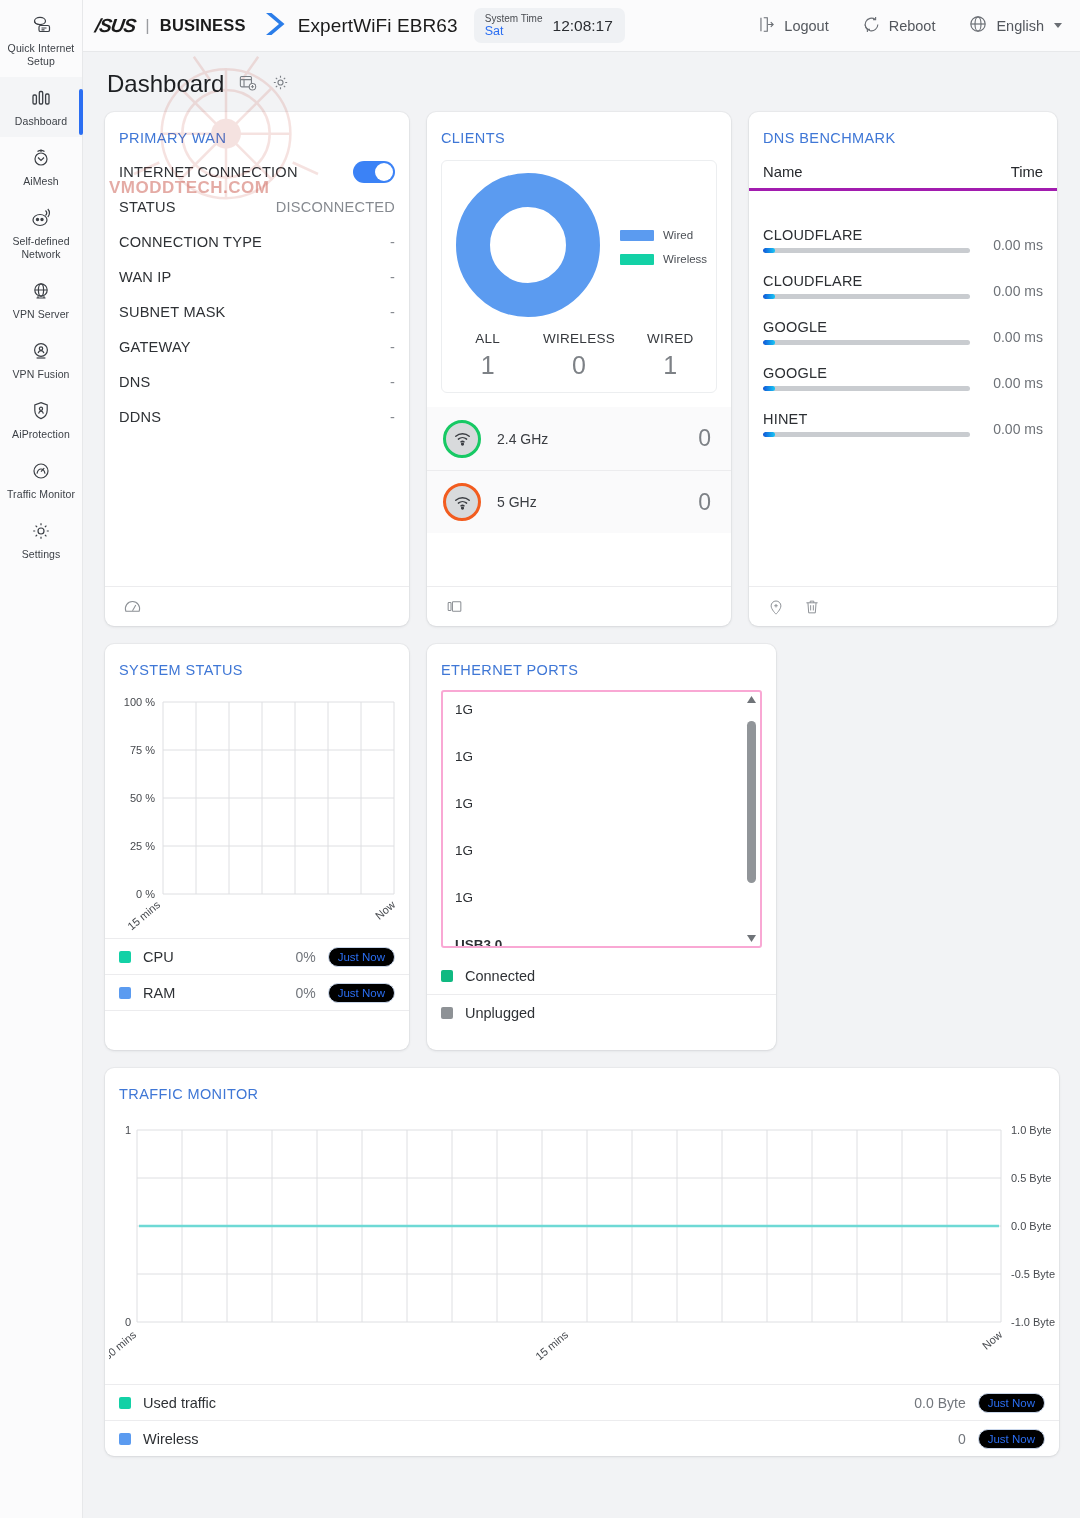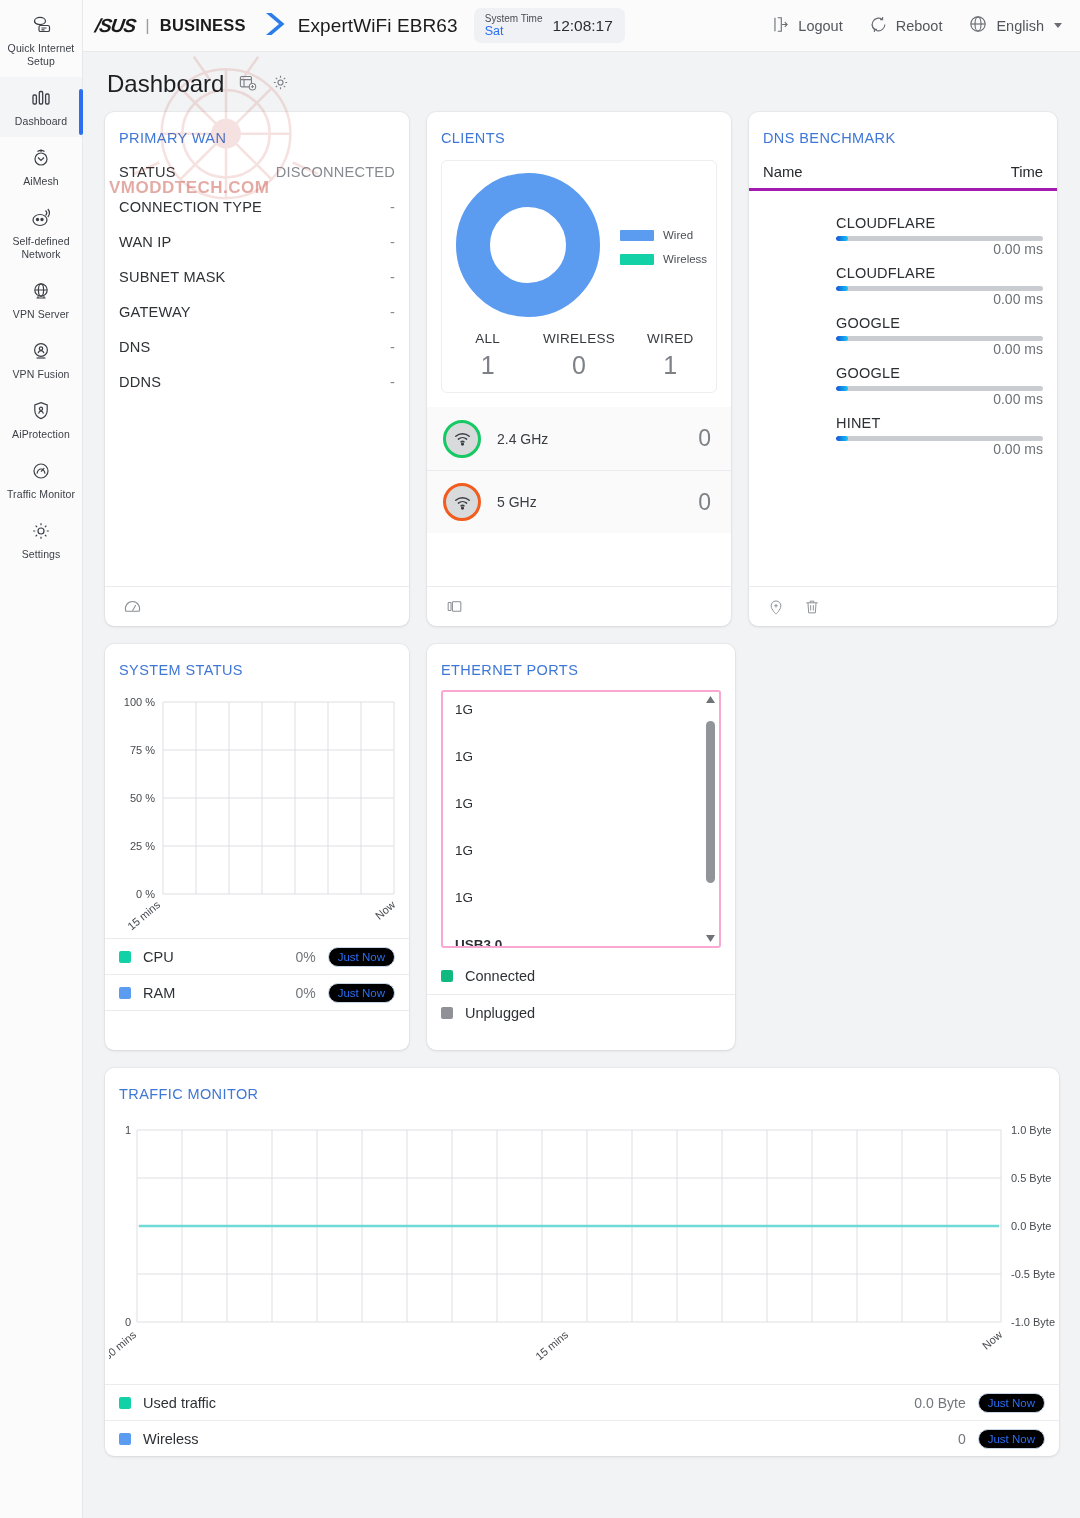--- a/index.html
+++ b/index.html
@@ -60,21 +60,21 @@
   .model { font-size: 19px; color: #1b1b1b; letter-spacing: .1px; }
 
   .systime {
     margin-left: 16px; background: #eff1f4; border-radius: 7px;
     padding: 5px 12px 5px 11px; display: flex; align-items: center; gap: 10px;
   }
   .systime-l1 { font-size: 10px; color: #4a4d52; line-height: 12px; }
   .systime-day { font-size: 12.5px; color: #2b6ef2; line-height: 13px; }
   .systime-clock { font-size: 15.5px; color: #2a2d31; }
 
-  .top-actions { margin-left: auto; display: flex; align-items: center; gap: 26px; }
+  .top-actions { margin-left: auto; display: flex; align-items: center; gap: 33px; }
   .top-action { display: flex; align-items: center; gap: 8px; cursor: pointer; }
   .top-action span { font-size: 14.5px; color: #53575d; }
   .caret-down {
     width: 0; height: 0; border-left: 4px solid transparent;
     border-right: 4px solid transparent; border-top: 5px solid #6a6e74;
     margin-left: 2px;
   }
 
   
   .page-head { display: flex; align-items: center; gap: 14px; padding: 18px 0 0 24px; position: relative; z-index: 2; }
@@ -171,40 +171,40 @@
   .dns-time { font-size: 14px; color: #6d7177; }
   .dns-bar {
     height: 5px; border-radius: 3px; background: #c9ccd0; margin-top: 5px;
     width: 207px; overflow: hidden;
   }
   .dns-bar i {
     display: block; height: 100%; border-radius: 3px;
     background: linear-gradient(90deg, #1155d8 0%, #18c6f5 100%);
   }
   .dns-rows { display: flex; flex-direction: column; }
-  .dns-row-wrap { display: flex; align-items: flex-end; justify-content: space-between; padding: 0 14px; margin-top: 8px; flex-direction: column; }
+  .dns-row-wrap { display: flex; align-items: flex-end; justify-content: space-between; padding: 0 14px; margin-top: 20px; }
   .dns-left { flex: 1; }
 
   
   .w-sys { width: 304px; height: 406px; }
   .chart-wrap { padding: 8px 8px 0 6px; position: relative; }
   .legend-line {
     display: flex; align-items: center; gap: 12px;
     height: 36px; border-top: 1px solid #ececee; padding: 0 14px;
   }
   .legend-line .sw { width: 12px; height: 12px; border-radius: 2px; flex: 0 0 12px; }
   .legend-line .nm { font-size: 14.5px; color: #2e3135; }
   .legend-line .val { margin-left: auto; font-size: 14px; color: #72767c; }
   .pill {
     border: 1px solid #c9d6ea; border-radius: 11px; color: #2b6ef2;
     font-size: 11.5px; padding: 3px 9px; background: #000000; cursor: pointer;
   }
 
   
-  .w-eth { width: 308px; height: 406px; }
+  .w-eth { width: 349px; height: 406px; }
   .eth-box {
     margin: 12px 14px 0 14px; border: 2px solid #f9a8d4; border-radius: 3px;
     height: 258px; position: relative; overflow: hidden;
   }
   .eth-scroll { padding: 10px 0 0 12px; }
   .eth-item { height: 47px; font-size: 13.5px; color: #2c2f33; }
   .eth-sb {
     position: absolute; right: 3px; top: 3px; width: 11px; bottom: 3px;
   }
   .eth-sb .thumb {
@@ -418,20 +418,24 @@
     </div>
 
     <div class="grid">
 
       <div class="row">
 
         <div class="card w-wan">
           <div class="card-title">PRIMARY WAN</div>
           <div class="wan-list">
 
+            <div class="wan-row">
+              <span class="wan-k">INTERNET CONNECTION</span>
+              <span class="toggle"></span>
+            </div>
             <div class="wan-row">
               <span class="wan-k">STATUS</span>
               <span class="wan-v">DISCONNECTED</span>
             </div>
             <div class="wan-row">
               <span class="wan-k">CONNECTION TYPE</span>
               <span class="wan-v">-</span>
             </div>
             <div class="wan-row">
               <span class="wan-k">WAN IP</span>

